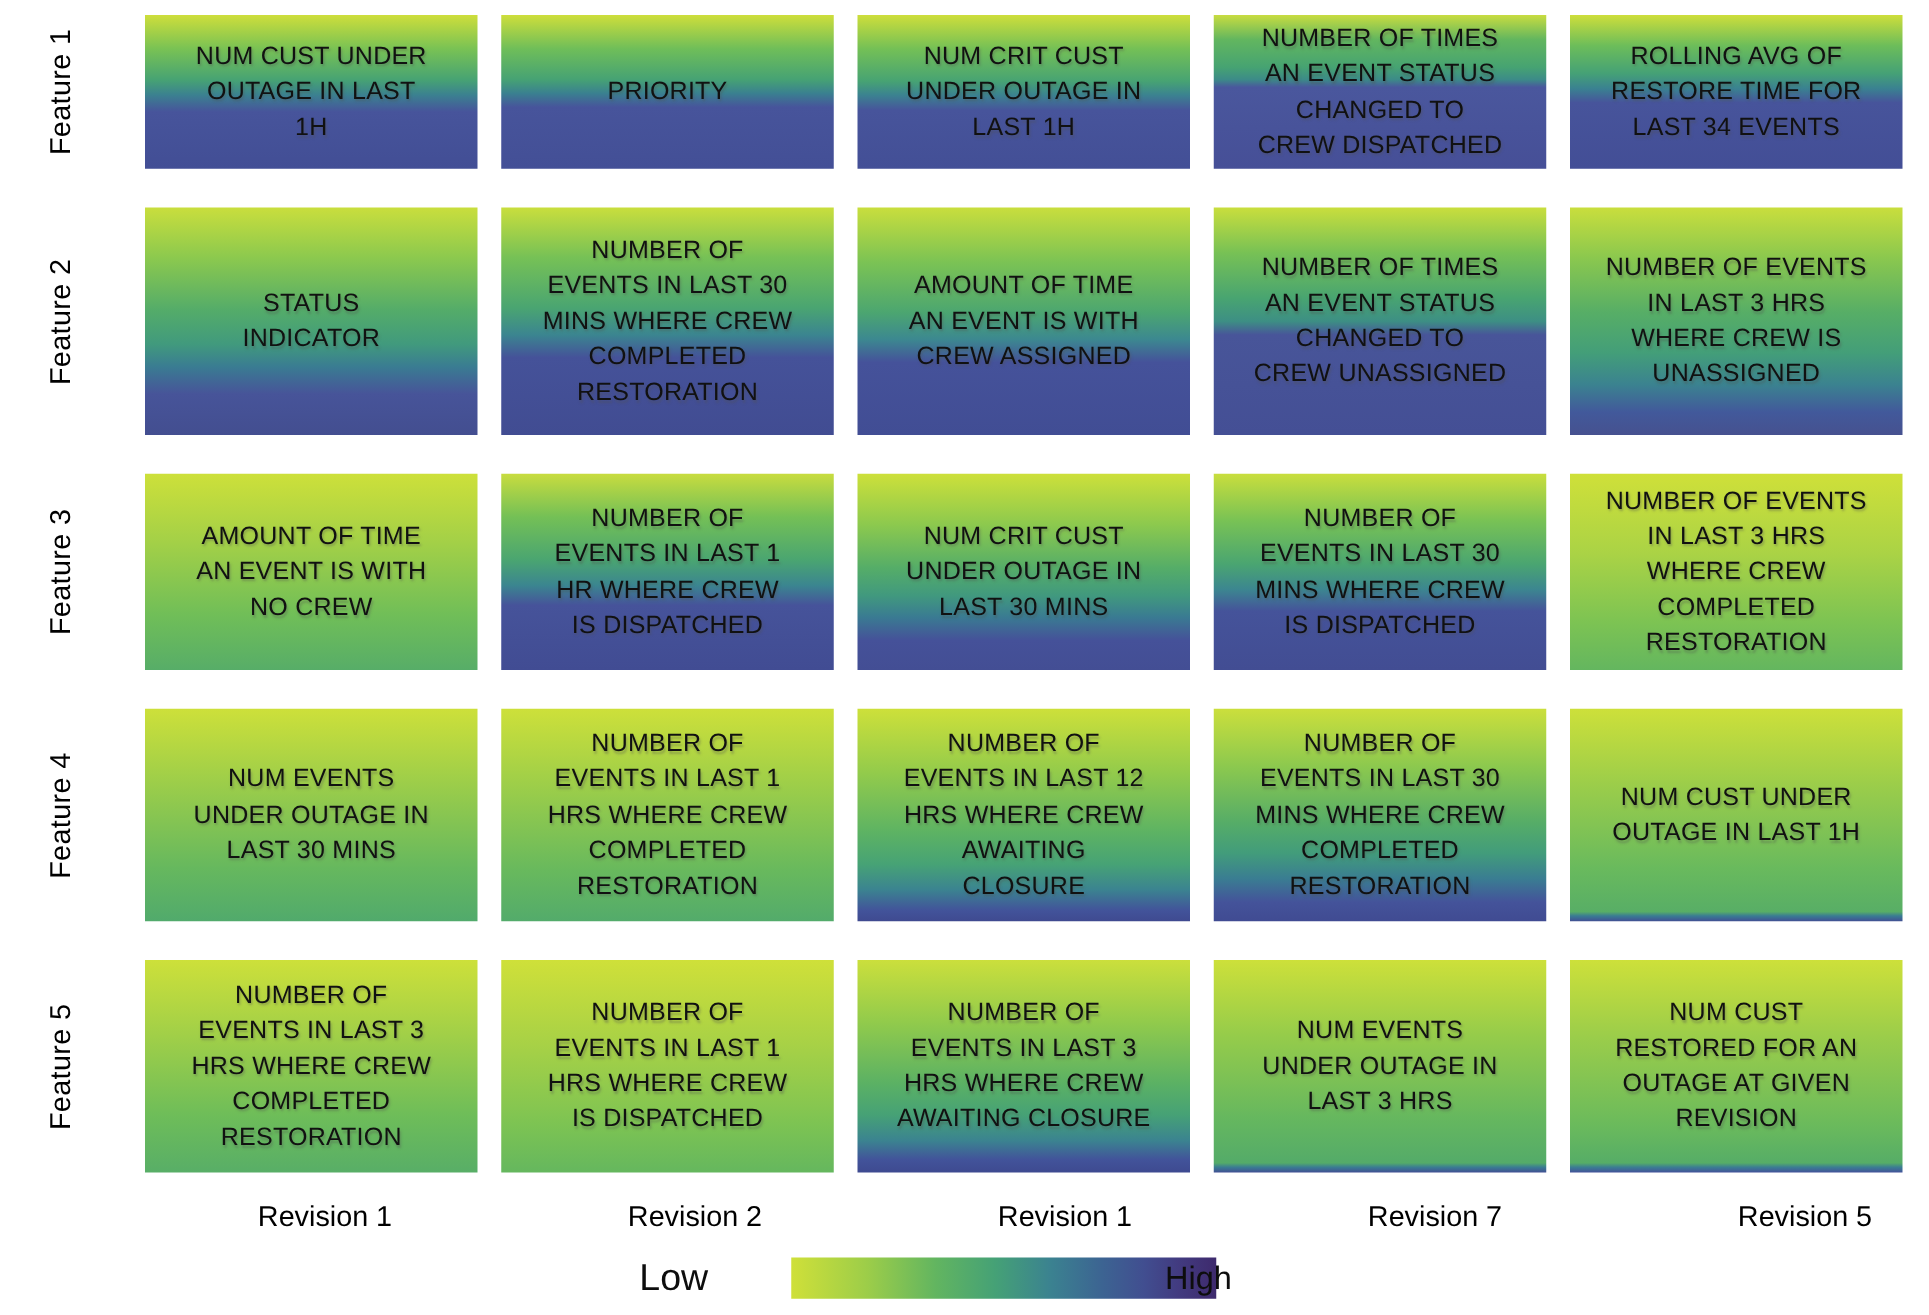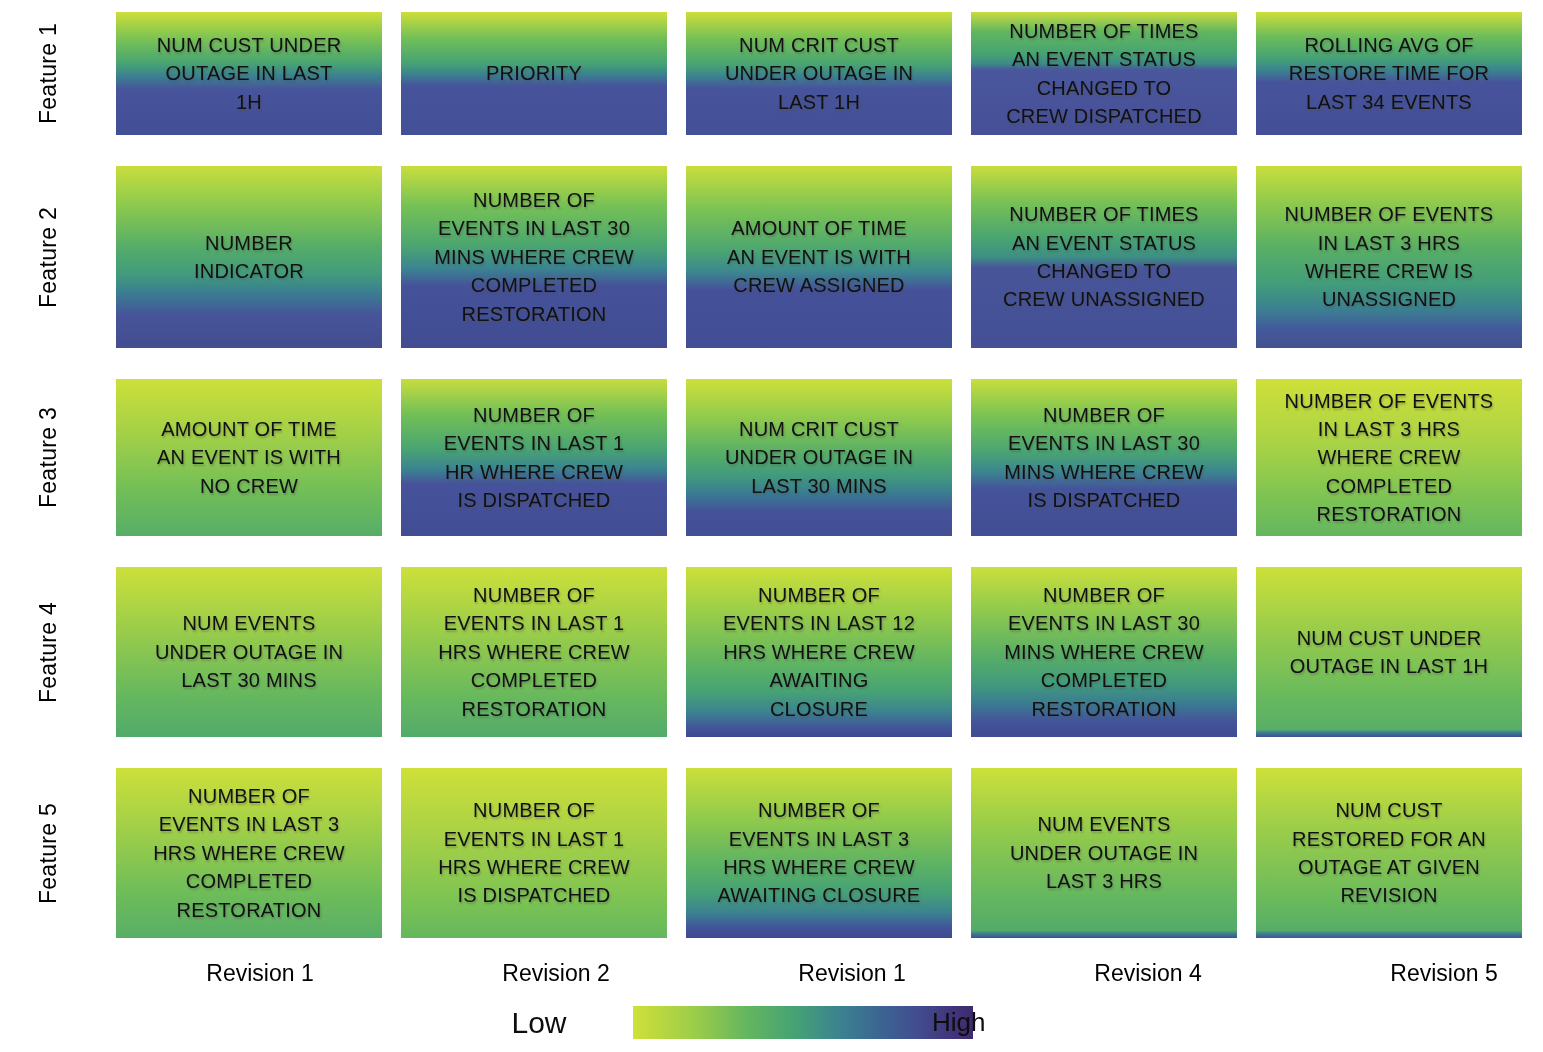--- a/index.html
+++ b/index.html
@@ -73,21 +73,21 @@
     <div class="cell" style="background:linear-gradient(180deg,#cede3b 0%,#6cbd5a 20%,#45a176 38%,#3a8191 48%,#47549b 57%,#434e96 100%)">
         <span class="cell-label">ROLLING AVG OF
 RESTORE TIME FOR
 LAST 34 EVENTS</span>
       </div>
 
     <div class="rowlabel">
         <span>Feature 2</span>
       </div>
     <div class="cell" style="background:linear-gradient(180deg,#c9de3d 0%,#8cc94e 22%,#54ac69 45%,#419a7d 60%,#3a7c92 70%,#475499 82%,#434e90 100%)">
-        <span class="cell-label">NUMBER
+        <span class="cell-label">STATUS
 INDICATOR</span>
       </div>
     <div class="cell" style="background:linear-gradient(180deg,#c9de3d 0%,#76c156 22%,#4aa571 44%,#3b8590 56%,#455299 66%,#414c92 100%)">
         <span class="cell-label">NUMBER OF
 EVENTS IN LAST 30
 MINS WHERE CREW
 COMPLETED
 RESTORATION</span>
       </div>
     <div class="cell" style="background:linear-gradient(180deg,#c9de3d 0%,#7bc354 24%,#4ca670 46%,#3c8890 58%,#45529a 68%,#414d94 100%)">
@@ -208,21 +208,21 @@
 OUTAGE AT GIVEN
 REVISION</span>
       </div>
   </div>
 
   <div class="collabels">
     <div></div>
     <div class="collabel">Revision 1</div>
     <div class="collabel">Revision 2</div>
     <div class="collabel">Revision 1</div>
-    <div class="collabel">Revision 4</div>
+    <div class="collabel">Revision 7</div>
     <div class="collabel">Revision 5</div>
   </div>
 
   <div class="legend-low">Low</div>
   <div class="legend-bar" style="background:linear-gradient(90deg,#cfe039 0%,#9ccd49 18%,#62b560 34%,#45a176 48%,#3b8290 61%,#3c6492 73%,#414e90 83%,#423b80 91%,#3e2a6d 100%)"></div>
   <div class="legend-high">High</div>
 
 </div>
 
 </body></html>

